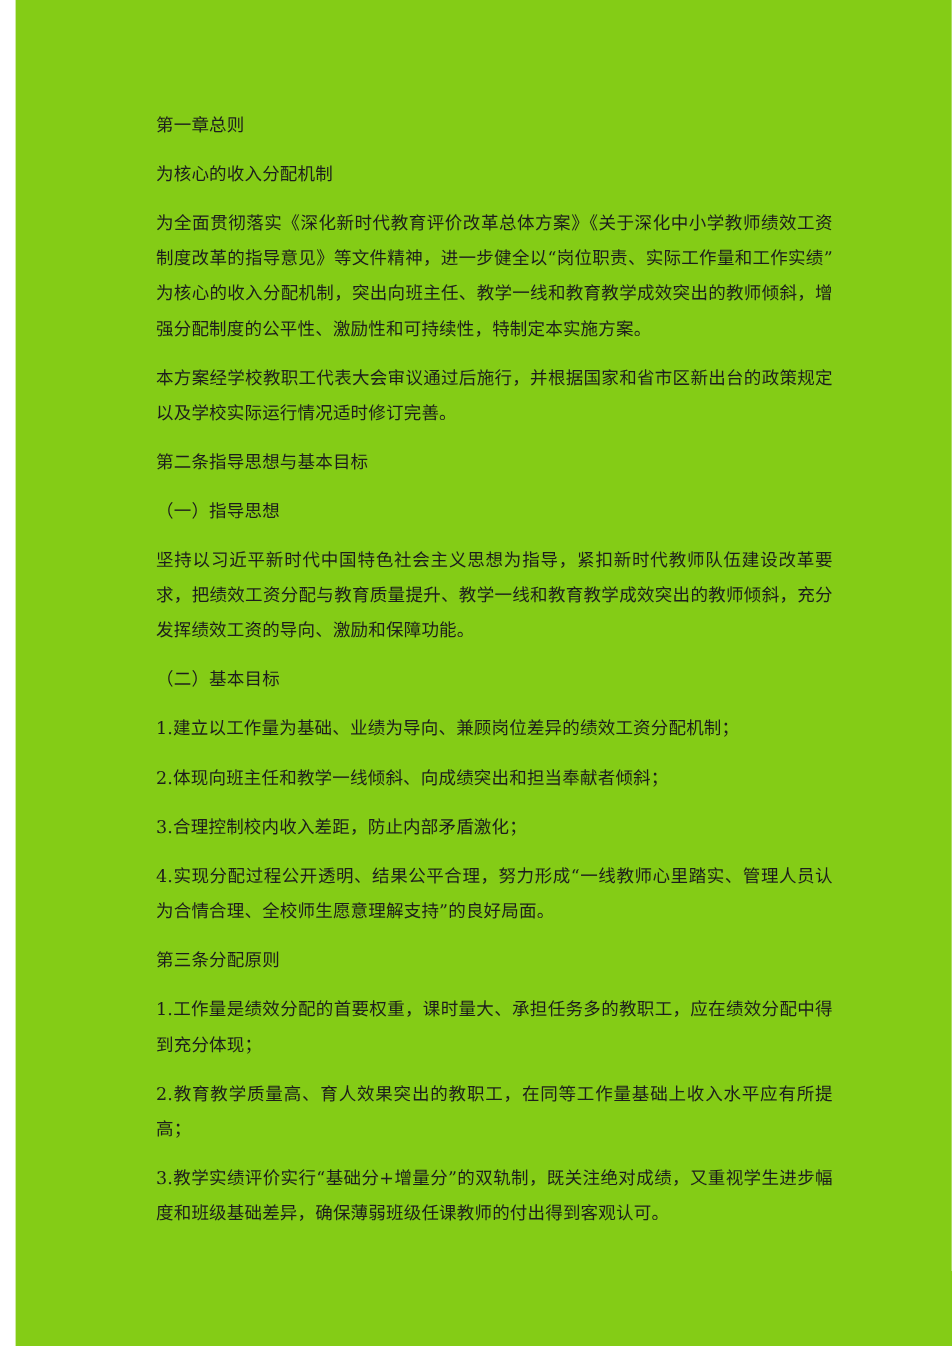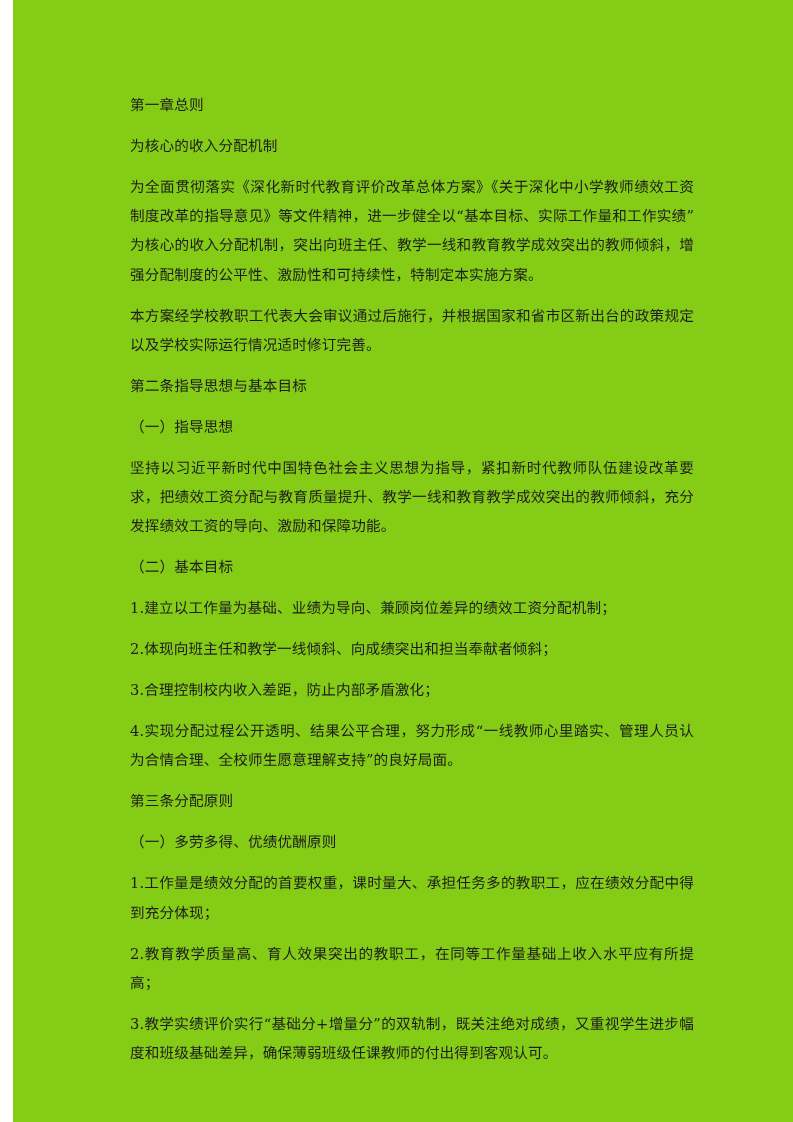--- a/index.html
+++ b/index.html
@@ -49,29 +49,28 @@
     margin-bottom: 0;
   }
 </style>
 </head>
 <body>
 
 <div class="page">
   <div class="doc-body" id="doc-body">
       <p class="para heading">第一章总则</p>
       <p class="para heading">为核心的收入分配机制</p>
-      <p class="para">为全面贯彻落实《深化新时代教育评价改革总体方案》《关于深化中小学教师绩效工资制度改革的指导意见》等文件精神，进一步健全以“基本目标、实际工作量和工作实绩”为核心的收入分配机制，突出向班主任、教学一线和教育教学成效突出的教师倾斜，增强分配制度的公平性、激励性和可持续性，特制定本实施方案。</p>
+      <p class="para">为全面贯彻落实《深化新时代教育评价改革总体方案》《关于深化中小学教师绩效工资制度改革的指导意见》等文件精神，进一步健全以“岗位职责、实际工作量和工作实绩”为核心的收入分配机制，突出向班主任、教学一线和教育教学成效突出的教师倾斜，增强分配制度的公平性、激励性和可持续性，特制定本实施方案。</p>
       <p class="para">本方案经学校教职工代表大会审议通过后施行，并根据国家和省市区新出台的政策规定以及学校实际运行情况适时修订完善。</p>
       <p class="para heading">第二条指导思想与基本目标</p>
       <p class="para sub">（一）指导思想</p>
       <p class="para">坚持以习近平新时代中国特色社会主义思想为指导，紧扣新时代教师队伍建设改革要求，把绩效工资分配与教育质量提升、教学一线和教育教学成效突出的教师倾斜，充分发挥绩效工资的导向、激励和保障功能。</p>
       <p class="para sub">（二）基本目标</p>
       <p class="para">1.建立以工作量为基础、业绩为导向、兼顾岗位差异的绩效工资分配机制；</p>
       <p class="para">2.体现向班主任和教学一线倾斜、向成绩突出和担当奉献者倾斜；</p>
       <p class="para">3.合理控制校内收入差距，防止内部矛盾激化；</p>
       <p class="para">4.实现分配过程公开透明、结果公平合理，努力形成“一线教师心里踏实、管理人员认为合情合理、全校师生愿意理解支持”的良好局面。</p>
       <p class="para heading">第三条分配原则</p>
-      <p class="para sub">（一）多劳多得、优绩优酬原则</p>
       <p class="para">1.工作量是绩效分配的首要权重，课时量大、承担任务多的教职工，应在绩效分配中得到充分体现；</p>
       <p class="para">2.教育教学质量高、育人效果突出的教职工，在同等工作量基础上收入水平应有所提高；</p>
       <p class="para">3.教学实绩评价实行“基础分+增量分”的双轨制，既关注绝对成绩，又重视学生进步幅度和班级基础差异，确保薄弱班级任课教师的付出得到客观认可。</p>
     </div>
 </div>
 
 </body></html>

